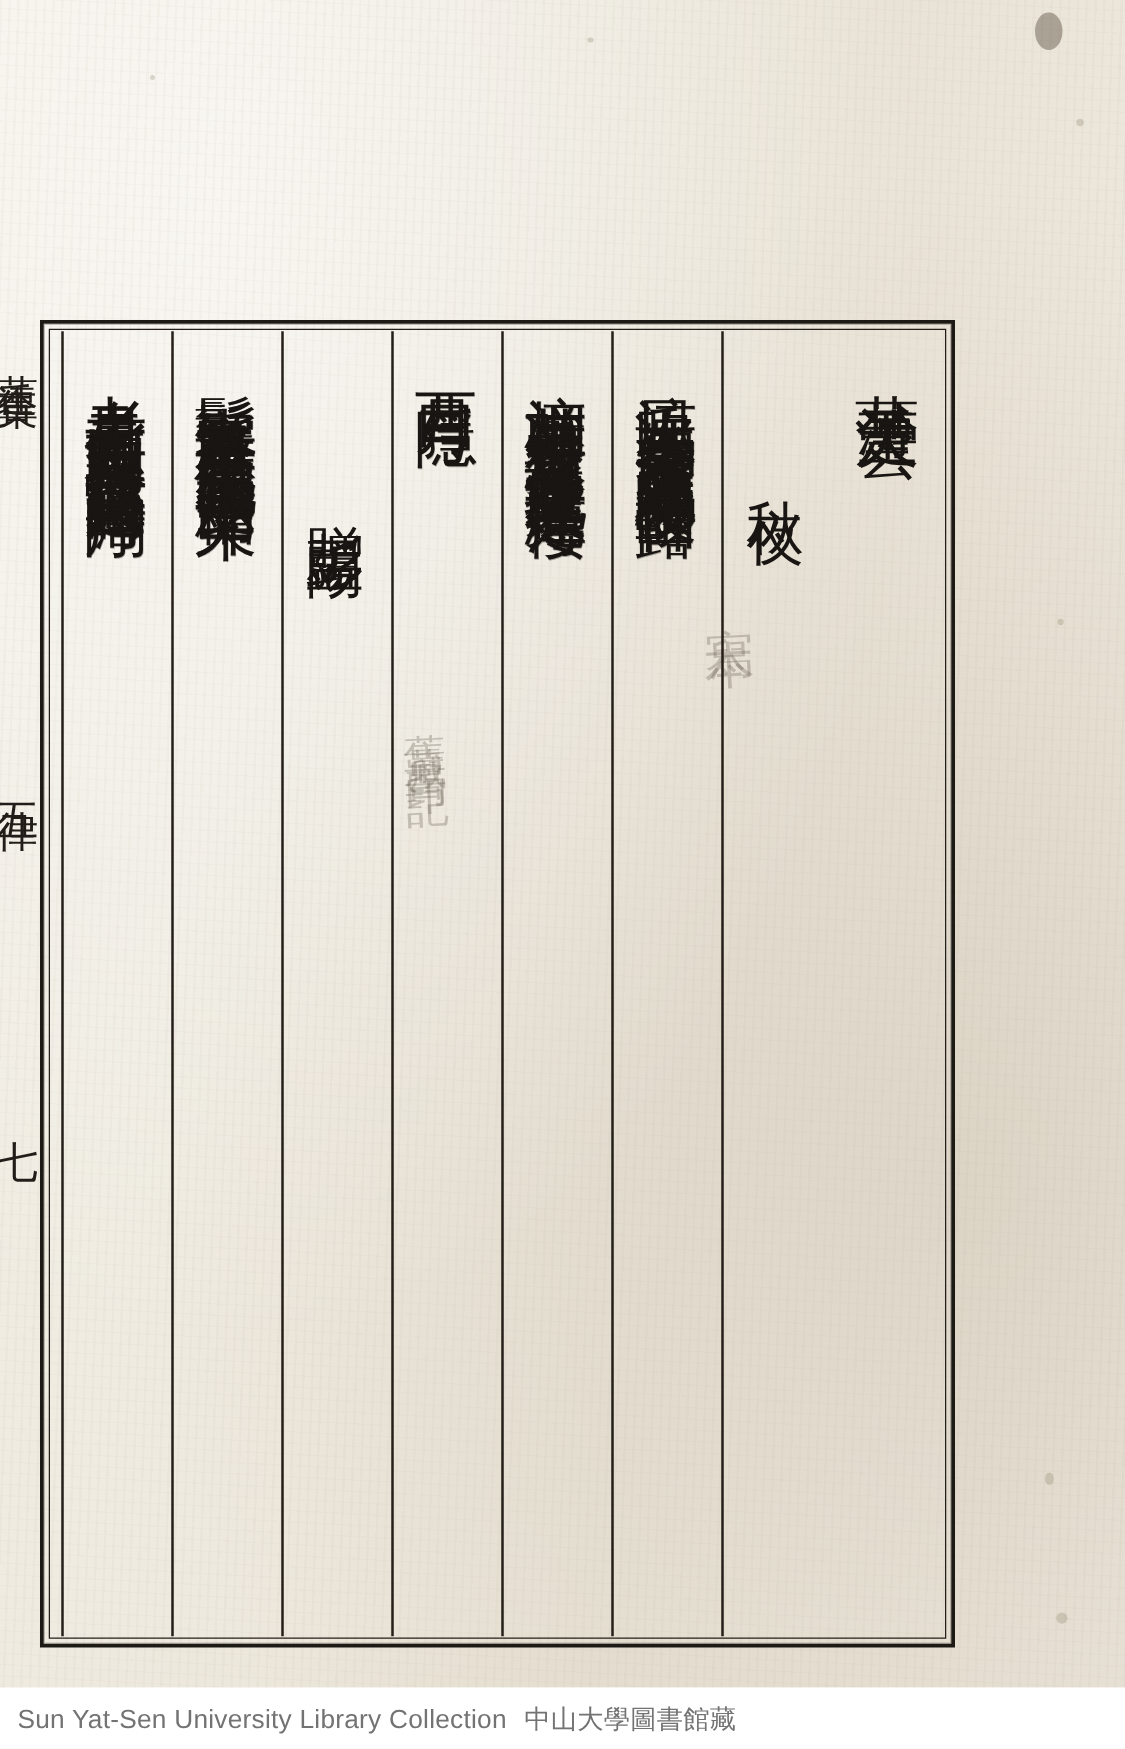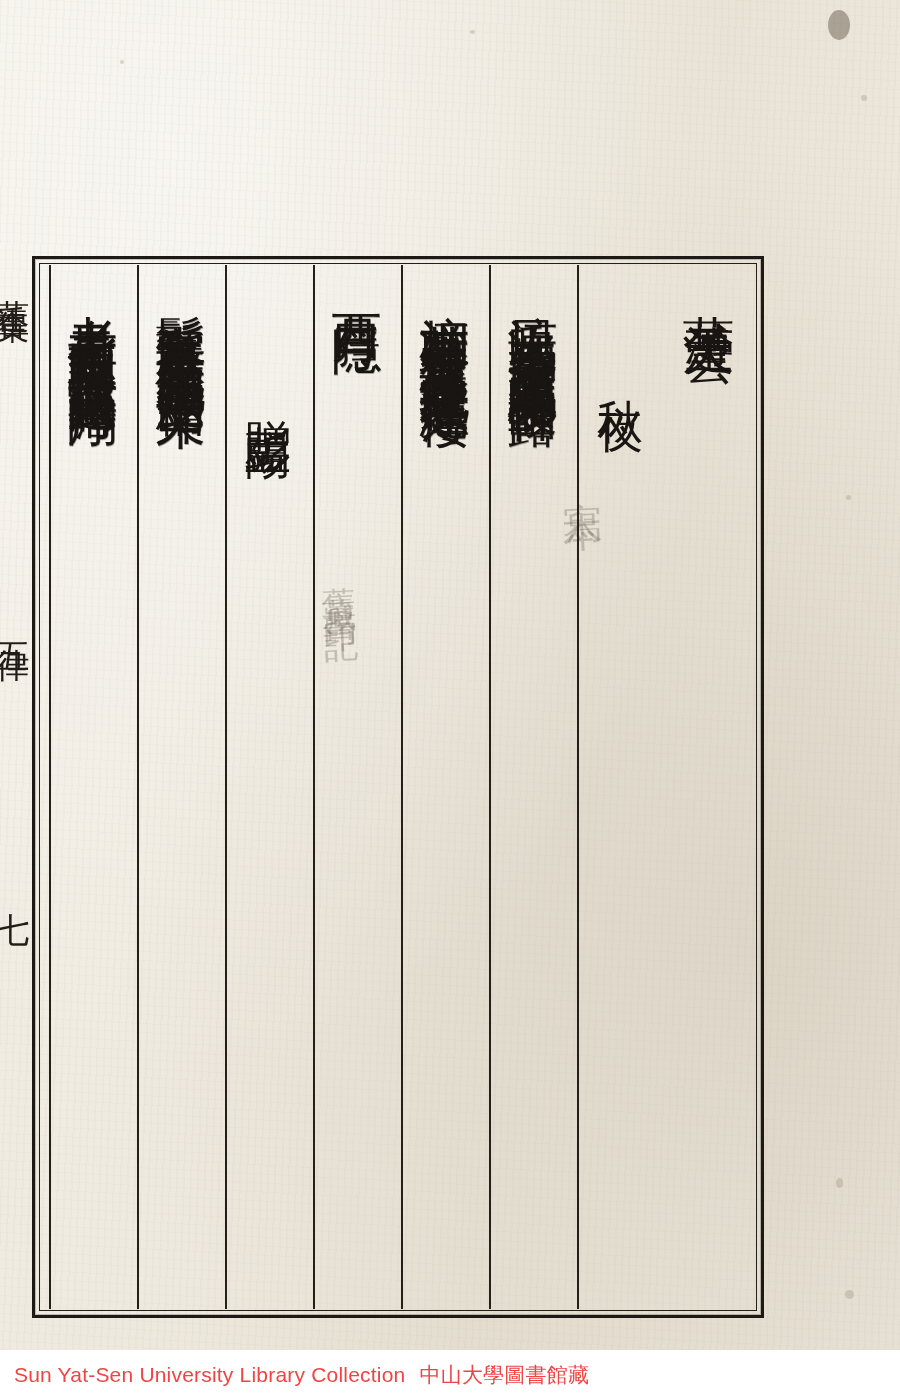--- a/index.html
+++ b/index.html
@@ -154,21 +154,21 @@
     width: 900px;
     height: 49px;
     background: #ffffff;
     display: flex;
     align-items: center;
   }
   #footer-text {
     margin-left: 14px;
     font-family: "Liberation Sans", sans-serif;
     font-size: 21px;
-    color: #ef4444;
+    color: #737373;
     letter-spacing: 0.2px;
   }
 </style>
 </head>
 <body>
 
 <div id="page">
 
   <div id="paper"></div>
 

